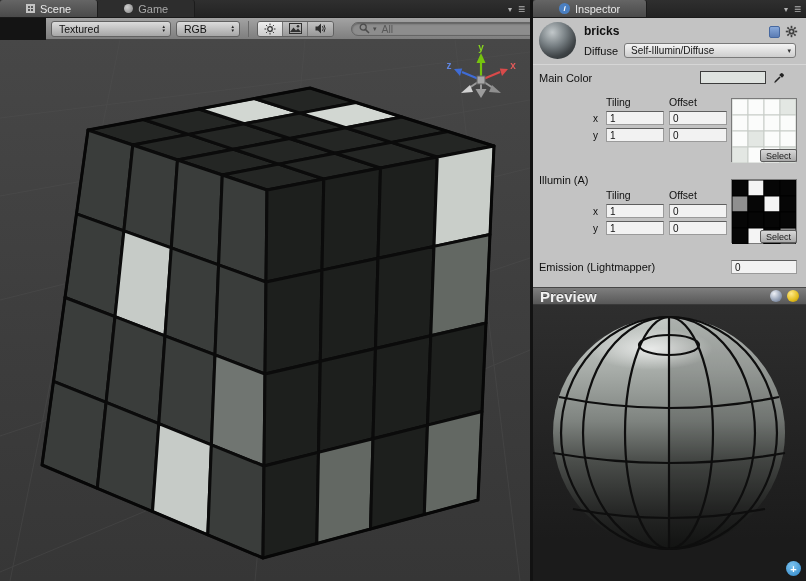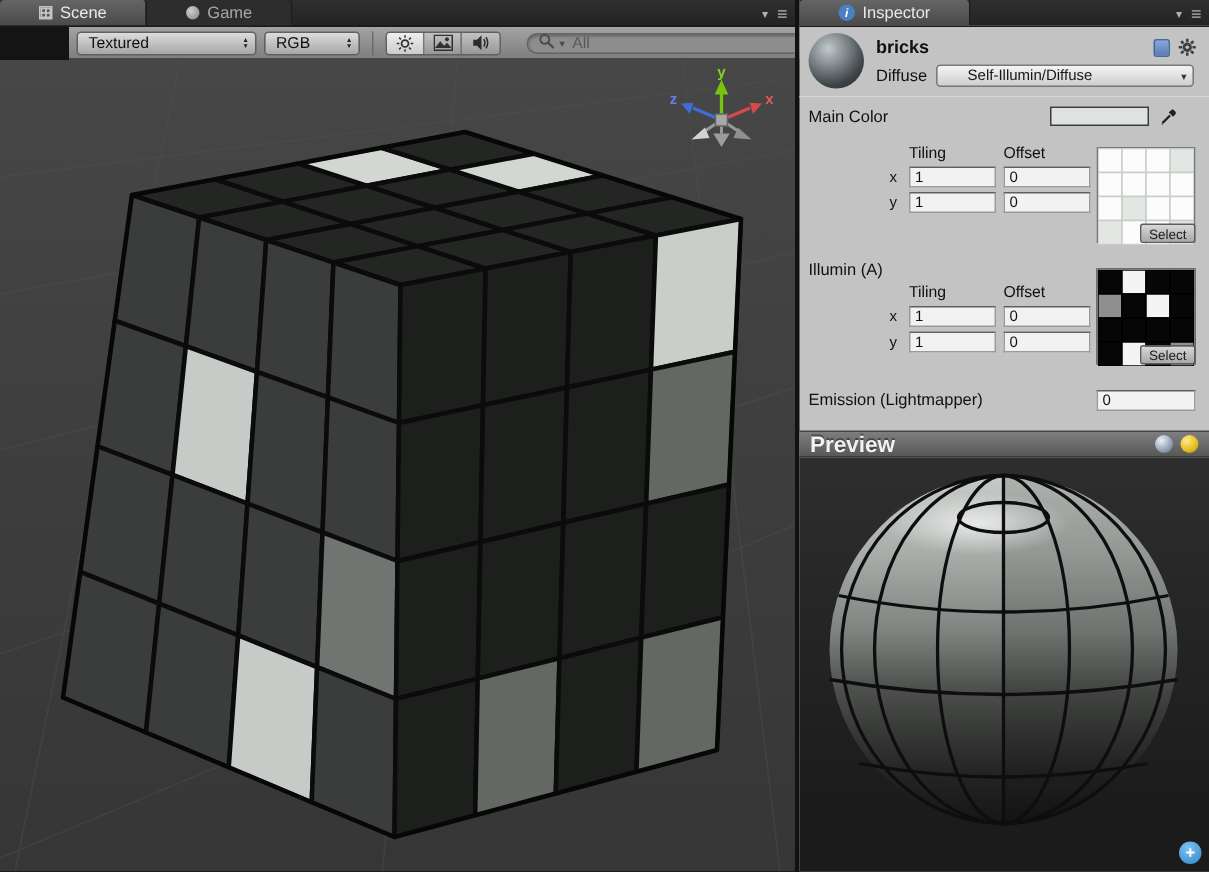--- a/index.html
+++ b/index.html
@@ -35,21 +35,21 @@
   .viewport{position:absolute;left:0;top:40px;width:530px;height:541px;background:linear-gradient(#474747,#3d3d3d 55%,#363636);overflow:hidden;}
   .gizmo{position:absolute;top:2px;right:12px;}
   .gizmo text{font-size:10px;font-weight:bold;}
 
   .insp-header{position:relative;height:46px;flex:0 0 46px;padding:4px 8px 0 6px;display:flex;gap:8px;}
   .mat-thumb{width:37px;height:37px;border-radius:50%;background:radial-gradient(circle at 36% 28%,#c2c8ca 0%,#788084 38%,#3f4447 68%,#222628 100%);}
   .mat-info{flex:1;min-width:0;}
   .mat-name{font-size:12px;font-weight:bold;color:#101010;margin-top:2px;}
   .shader-row{display:flex;align-items:center;gap:6px;margin-top:5px;}
   .shader-label{font-size:11px;color:#101010;}
-  .dropdown{position:relative;flex:1;height:15px;background:linear-gradient(#f4f4f4,#cecece);border:1px solid #7a7a7a;border-radius:3px;font-size:10px;color:#161616;display:flex;align-items:center;padding:0 14px 0 20px;margin-right:2px;white-space:nowrap;overflow:hidden;}
+  .dropdown{position:relative;flex:1;height:15px;background:linear-gradient(#f4f4f4,#cecece);border:1px solid #7a7a7a;border-radius:3px;font-size:10px;color:#161616;display:flex;align-items:center;padding:0 14px 0 6px;margin-right:2px;white-space:nowrap;overflow:hidden;}
   .dd-caret{position:absolute;right:4px;font-size:7px;color:#333;}
   .hdr-icons{position:absolute;top:7px;right:8px;display:flex;gap:5px;align-items:center;}
   .doc-ico{width:11px;height:12px;border-radius:2px;background:linear-gradient(#89a9da,#5b7cb4);border:1px solid #4668a0;}
   .h-div{height:1px;flex:0 0 1px;background:#999999;border-bottom:1px solid #d6d6d6;}
 
   .prop-row{display:flex;align-items:center;padding:0 20px 0 6px;}
   .row-main-color{height:25px;flex:0 0 25px;}
   .prop-label{font-size:11px;color:#101010;white-space:nowrap;}
   .spacer{flex:1;}
   .color-swatch{width:66px;height:13px;border:1px solid #3c3c3c;margin-right:6px;}

